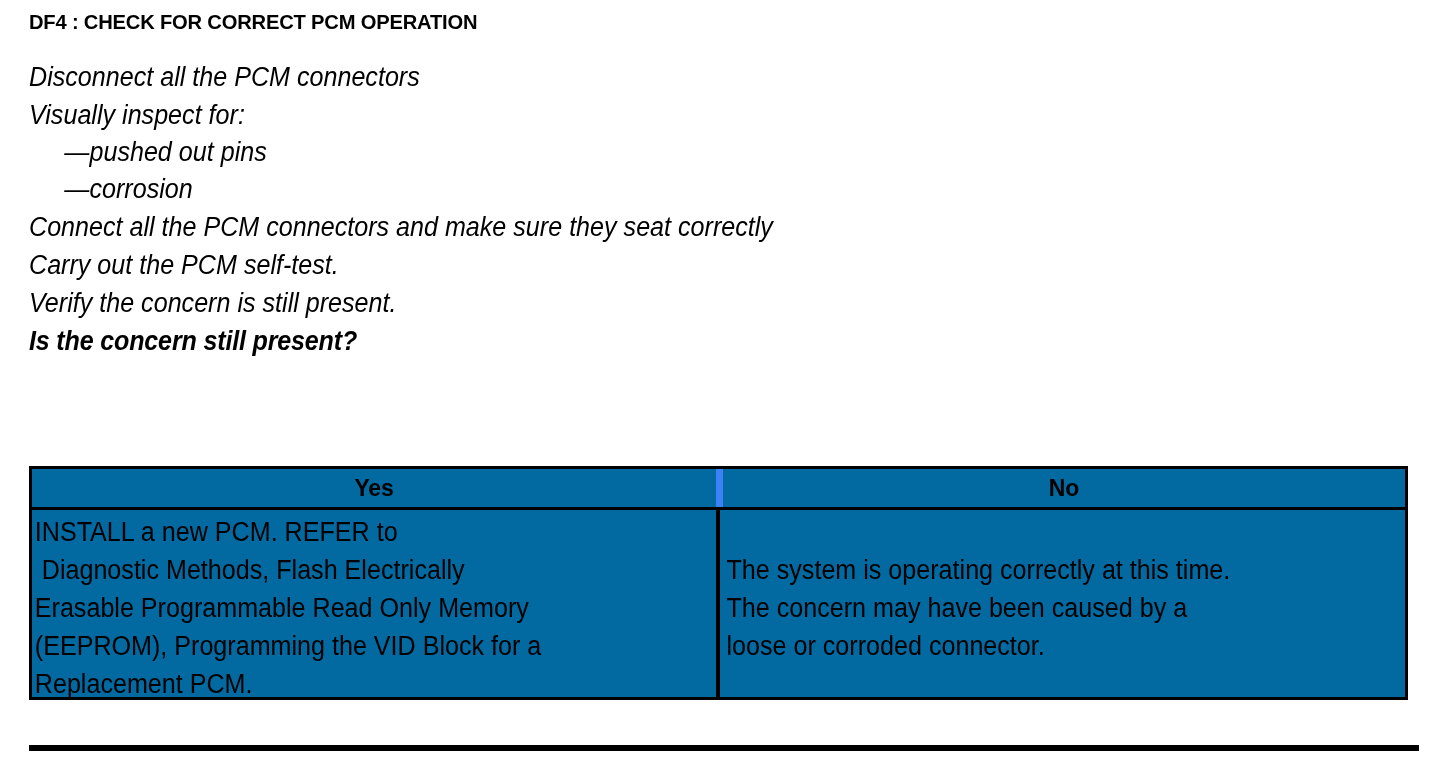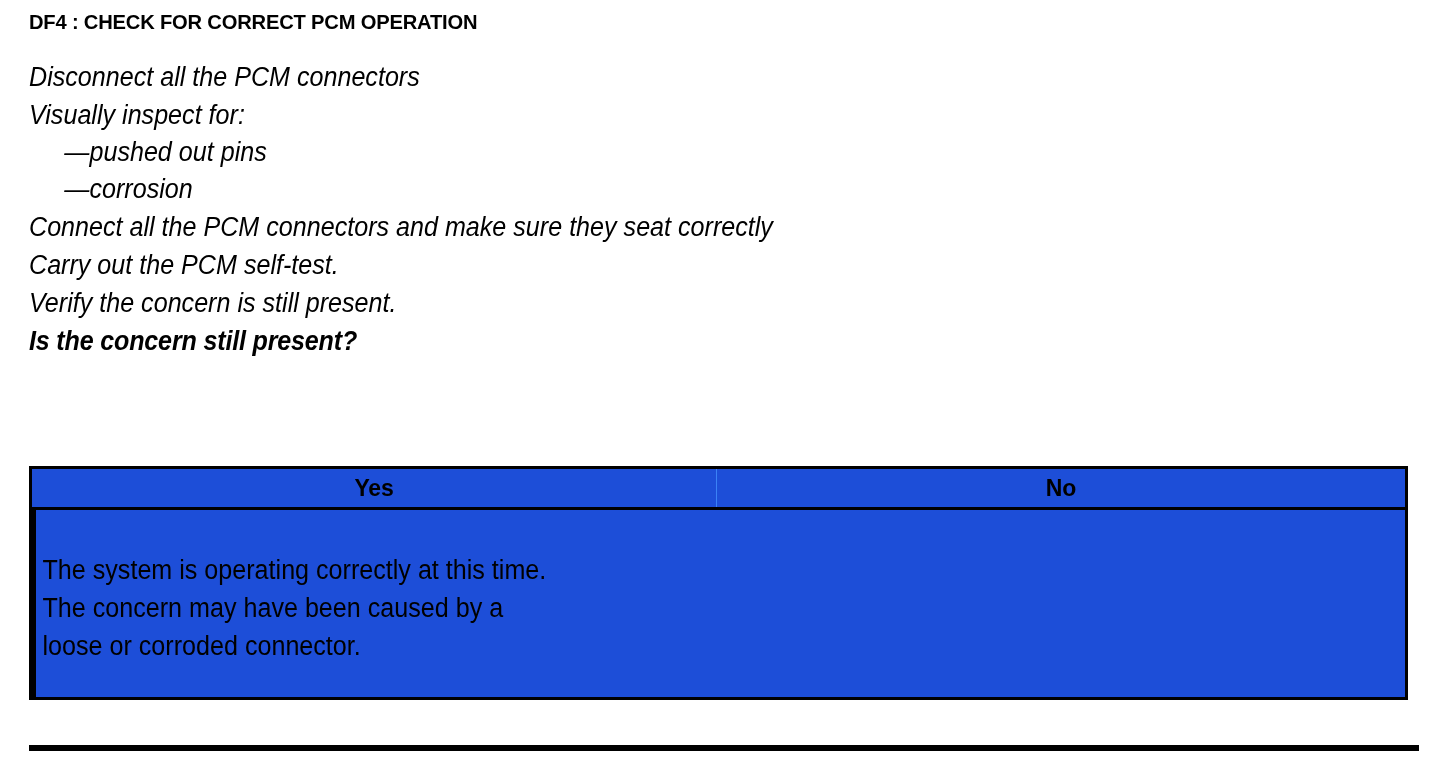--- a/index.html
+++ b/index.html
@@ -62,21 +62,21 @@
 
   
   .answer-table {
     position: absolute;
     left: 29px;
     top: 466px;
     width: 1379px;
     height: 234px;
     border: 3px solid #000;
     box-sizing: border-box;
-    background: #1d4ed8;
+    background: #0369a1;
   }
   .table-inner {
     display: flex;
     flex-direction: column;
     height: 100%;
   }
   .head-row {
     display: flex;
     height: 38px;
     flex: 0 0 38px;
@@ -91,21 +91,21 @@
     width: 684px;
     flex: 0 0 684px;
     box-sizing: border-box;
   }
   .col-right {
     flex: 1 1 auto;
     box-sizing: border-box;
     border-left: 4px solid #000;
   }
   .head-row .col-right {
-    border-left: 1px solid #3b82f6;
+    border-left: 7px solid #3b82f6;
   }
 
   .head-cell {
     display: flex;
     align-items: center;
     justify-content: center;
     font-size: 23px;
     font-weight: bold;
     letter-spacing: -0.2px;
     height: 100%;
@@ -159,20 +159,27 @@
       <div class="head-row">
         <div class="col-left">
           <div class="head-cell">Yes</div>
         </div>
         <div class="col-right">
           <div class="head-cell">No</div>
         </div>
       </div>
 
       <div class="body-row">
+        <div class="col-left">
+          <div class="cell-text">INSTALL a new PCM. REFER to
+ Diagnostic Methods, Flash Electrically
+Erasable Programmable Read Only Memory
+(EEPROM), Programming the VID Block for a
+Replacement PCM.</div>
+        </div>
         <div class="col-right">
           <div class="cell-text">The system is operating correctly at this time.
 The concern may have been caused by a
 loose or corroded connector.</div>
         </div>
       </div>
 
     </div>
   </div>
 

